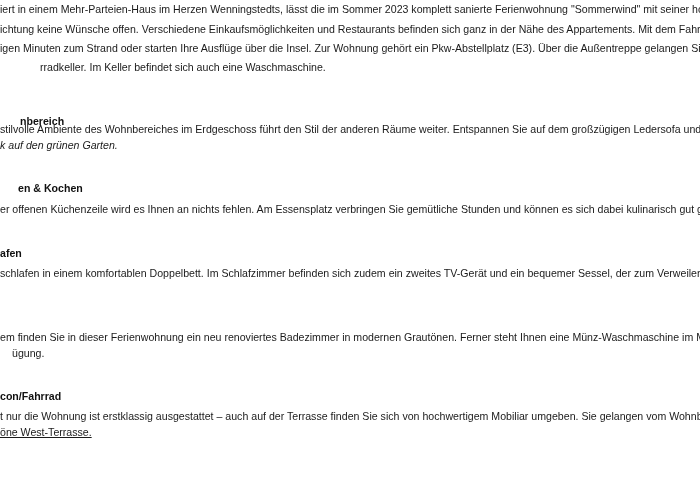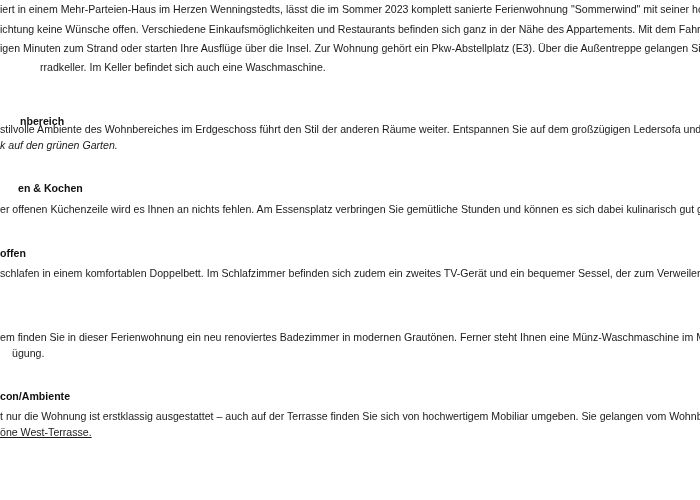--- a/index.html
+++ b/index.html
@@ -48,25 +48,25 @@
     <div class="line" style="left:0;top:41px;">igen Minuten zum Strand oder starten Ihre Ausflüge über die Insel. Zur Wohnung gehört ein Pkw-Abstellplatz (E3). Über die Außentreppe gelangen Sie zum</div>
     <div class="line" style="left:0;top:60px;margin-left:40px;">rradkeller. Im Keller befindet sich auch eine Waschmaschine.</div>
 
     <div class="line heading" style="left:0;top:114px;margin-left:20px;">nbereich</div>
     <div class="line" style="left:0;top:122px;">stilvolle Ambiente des Wohnbereiches im Erdgeschoss führt den Stil der anderen Räume weiter. Entspannen Sie auf dem großzügigen Ledersofa und genießen Sie de</div>
     <div class="line" style="left:0;top:138px;font-style:italic;">k auf den grünen Garten.</div>
 
     <div class="line heading" style="left:18px;top:181px;">en &amp; Kochen</div>
     <div class="line" style="left:0;top:202px;">er offenen Küchenzeile wird es Ihnen an nichts fehlen. Am Essensplatz verbringen Sie gemütliche Stunden und können es sich dabei kulinarisch gut gehen lassen.</div>
 
-    <div class="line heading" style="left:0;top:246px;">offen</div>
+    <div class="line heading" style="left:0;top:246px;">afen</div>
     <div class="line" style="left:0;top:266px;">schlafen in einem komfortablen Doppelbett. Im Schlafzimmer befinden sich zudem ein zweites TV-Gerät und ein bequemer Sessel, der zum Verweilen einlädt.</div>
 
     <div class="line heading" style="left:0;top:310px;"></div>
     <div class="line" style="left:0;top:330px;">em finden Sie in dieser Ferienwohnung ein neu renoviertes Badezimmer in modernen Grautönen. Ferner steht Ihnen eine Münz-Waschmaschine im Mieterkeller zur</div>
     <div class="line" style="left:12px;top:346px;">ügung.</div>
 
-    <div class="line heading" style="left:0;top:389px;">con/Ambiente</div>
+    <div class="line heading" style="left:0;top:389px;">con/Fahrrad</div>
     <div class="line" style="left:0;top:409px;">t nur die Wohnung ist erstklassig ausgestattet – auch auf der Terrasse finden Sie sich von hochwertigem Mobiliar umgeben. Sie gelangen vom Wohnbereich aus auf</div>
     <div class="line" style="left:0;top:425px;text-decoration:underline;">öne West-Terrasse.</div>
 
   </div>
 </div>
 
 </body></html>

